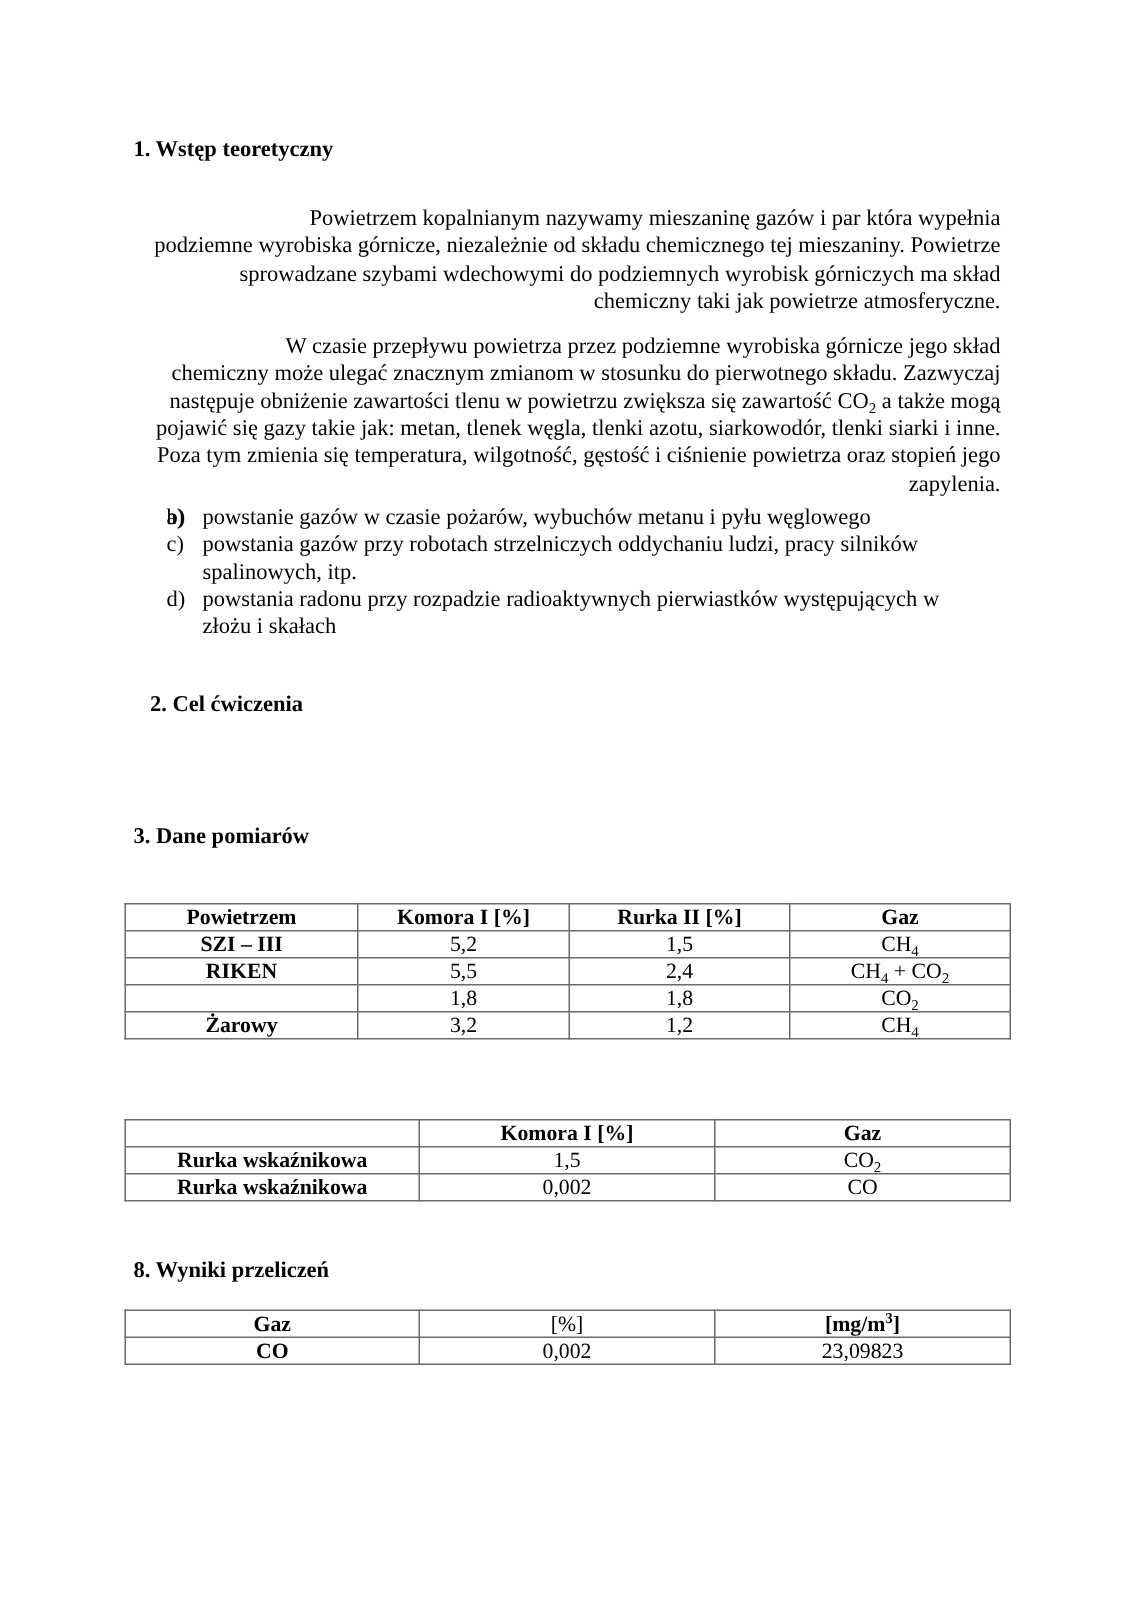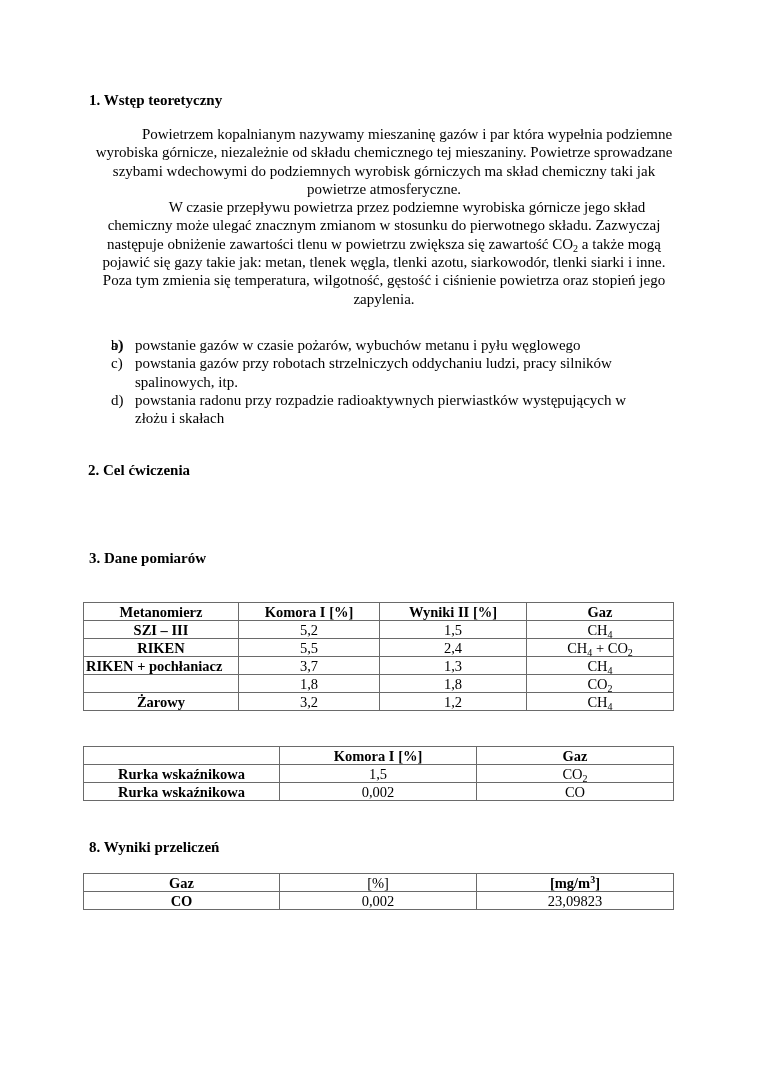--- a/index.html
+++ b/index.html
@@ -1,21 +1,21 @@
 <!DOCTYPE html>
 <html><head>
 <meta charset="utf-8">
 <style>
   html, body { margin: 0; padding: 0; background: #ffffff; }
   body { width: 760px; height: 1075px; position: relative; overflow: hidden;
          font-family: "Liberation Serif", serif; color: #000; font-size: 15px; }
   .page { position: absolute; left: 0; top: 0; width: 680px; height: 1075px; }
   .heading { position: absolute; font-weight: bold; font-size: 15px; line-height: 18px; white-space: nowrap; }
   .para { position: absolute; left: 89px; width: 590px; font-size: 15px; line-height: 18.3px; }
-  .para p { margin: 0; text-indent: 46px; text-align: center; }
+  .para p { margin: 12px; text-indent: 46px; text-align: right; }
   .list { position: absolute; left: 89px; width: 590px; margin: 0; padding: 0; list-style: none; font-size: 15px; line-height: 18.3px; }
   .list li { position: relative; padding-left: 46px; }
   .list .marker { position: absolute; left: 22px; top: 0; }
   table { position: absolute; border-collapse: collapse; font-size: 14.5px; }
   td, th { border: 1px solid #6a6a6a; padding: 0 2px; text-align: center; height: 17px; line-height: 16px; white-space: nowrap; overflow: hidden; }
   th { font-weight: bold; }
   td.b { font-weight: bold; }
   sub { font-size: 10px; vertical-align: -3px; line-height: 0; }
   sup { font-size: 10px; vertical-align: 5px; line-height: 0; }
 </style>
@@ -31,55 +31,49 @@
     <p><span>W czasie przepływu powietrza przez podziemne wyrobiska górnicze jego skład chemiczny może ulegać znacznym zmianom w stosunku do pierwotnego składu. Zazwyczaj następuje obniżenie zawartości tlenu w powietrzu zwiększa się zawartość CO</span><sub>2</sub><span> a także mogą pojawić się gazy takie jak: metan, tlenek węgla, tlenki azotu, siarkowodór, tlenki siarki i inne. Poza tym zmienia się temperatura, wilgotność, gęstość i ciśnienie powietrza oraz stopień jego zapylenia.</span></p>
   </div>
 
   <ul class="list" style="top:336px;">
     <li><span class="marker">a)</span></li>
     <li><span class="marker">b)</span><span>powstanie gazów w czasie pożarów, wybuchów metanu i pyłu węglowego</span></li>
     <li style="padding-right:20px;"><span class="marker">c)</span><span>powstania gazów przy robotach strzelniczych oddychaniu ludzi, pracy silników spalinowych, itp.</span></li>
     <li style="padding-right:20px;"><span class="marker">d)</span><span>powstania radonu przy rozpadzie radioaktywnych pierwiastków występujących w złożu i skałach</span></li>
   </ul>
 
-  <div class="heading" style="left:88px; top:461px;">2. Cel ćwiczenia</div>
+  <div class="heading" style="left:100px; top:461px;">2. Cel ćwiczenia</div>
 
   <div class="heading" style="left:89px; top:549px;">3. Dane pomiarów</div>
 
   <table style="left:83px; top:602px; width:590px; table-layout:fixed;">
     <colgroup>
         <col style="width:155px">
         <col style="width:141px">
         <col style="width:147px">
         <col style="width:147px">
       </colgroup>
     <tbody>
         <tr>
-      <th>Metanomierz</th>
+      <th>Powietrzem</th>
       <th>Komora I [%]</th>
-      <th>Wyniki II [%]</th>
+      <th>Rurka II [%]</th>
       <th>Gaz</th>
     </tr>
     <tr>
       <td class="b">SZI – III</td>
       <td>5,2</td>
       <td>1,5</td>
       <td><span>CH</span><sub>4</sub></td>
     </tr>
     <tr>
       <td class="b">RIKEN</td>
       <td>5,5</td>
       <td>2,4</td>
       <td><span>CH</span><sub>4</sub><span> + CO</span><sub>2</sub></td>
-    </tr>
-    <tr>
-      <td class="b" style="text-align:left; text-overflow:clip;">RIKEN + pochłaniacz</td>
-      <td>3,7</td>
-      <td>1,3</td>
-      <td><span>CH</span><sub>4</sub></td>
     </tr>
     <tr>
       <td class="b"></td>
       <td>1,8</td>
       <td>1,8</td>
       <td><span>CO</span><sub>2</sub></td>
     </tr>
     <tr>
       <td class="b">Żarowy</td>
       <td>3,2</td>

